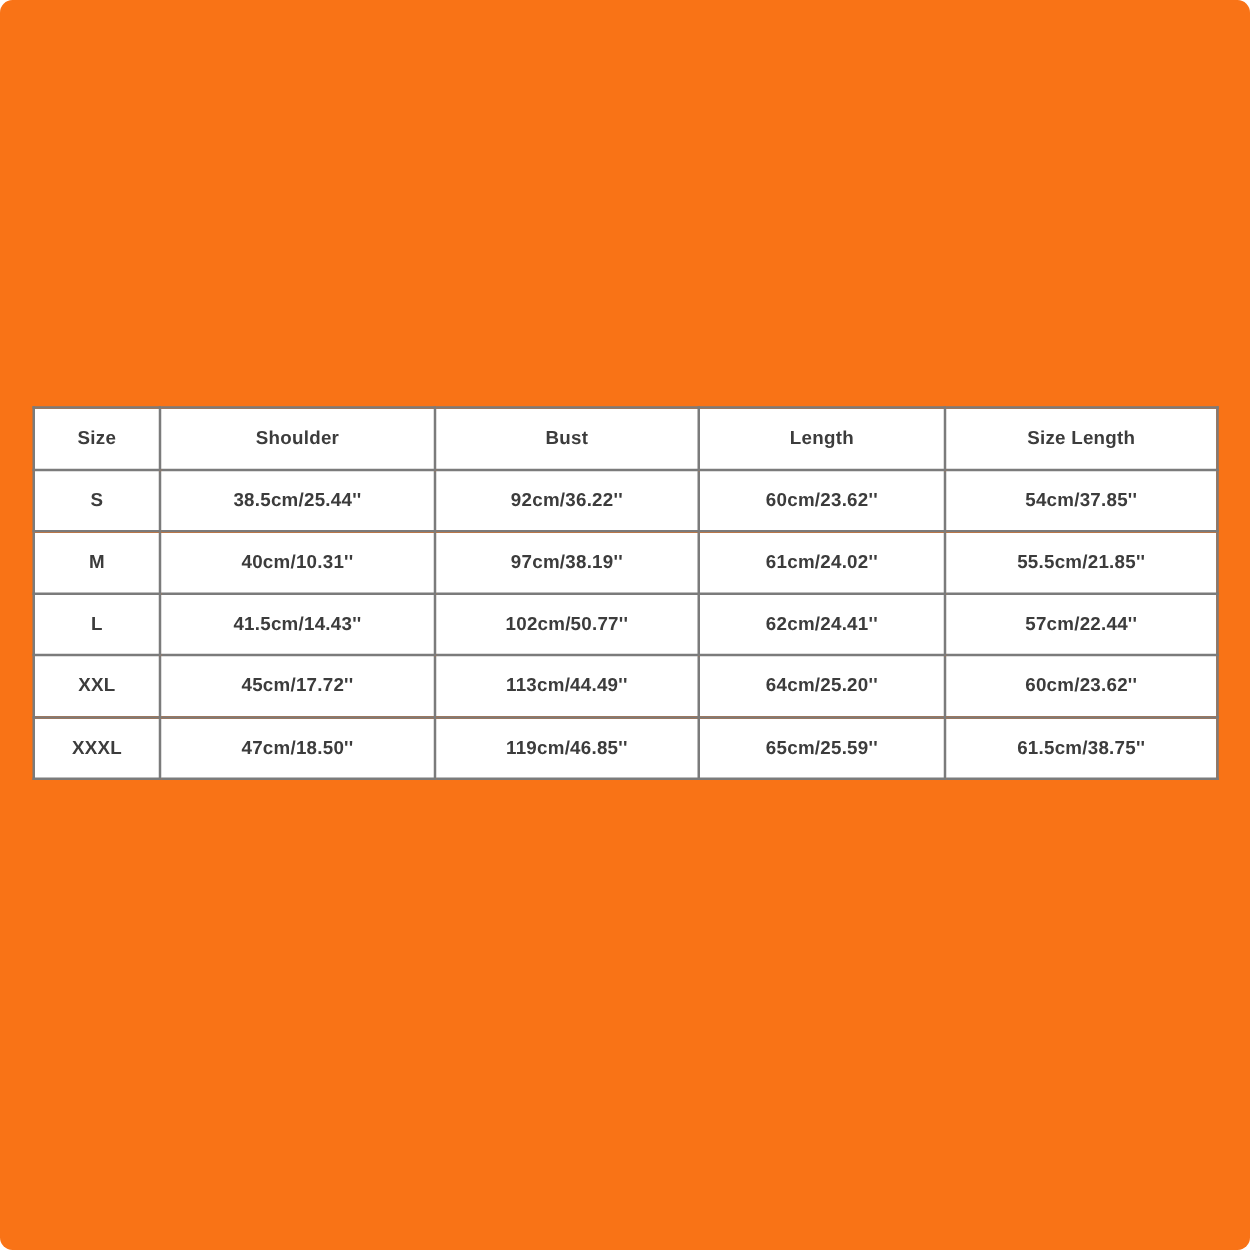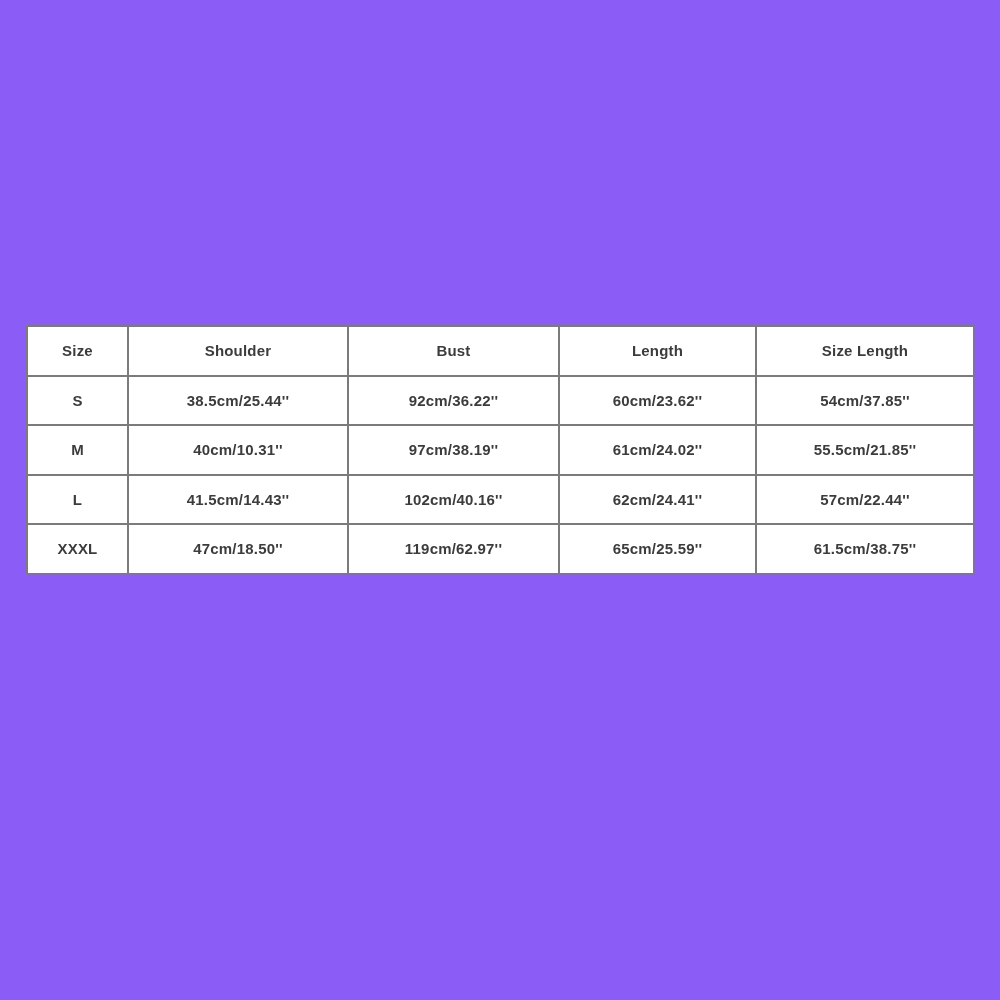--- a/index.html
+++ b/index.html
@@ -8,21 +8,22 @@
     background: #ffffff;
     width: 1000px;
     height: 1000px;
     overflow: hidden;
     font-family: "Liberation Sans", sans-serif;
   }
   .page {
     position: relative;
     width: 1000px;
     height: 1000px;
-    background: #8b5cf6;
+    background: #f97316;
+    border-radius: 10px;
   }
   .size-chart-wrap {
     position: absolute;
     left: 26px;
     top: 325px;
   }
   table.size-chart {
     border-collapse: collapse;
     table-layout: fixed;
     width: 947px;
@@ -82,27 +83,34 @@
         <tr>
           <td>M</td>
           <td>40cm/10.31''</td>
           <td>97cm/38.19''</td>
           <td>61cm/24.02''</td>
           <td>55.5cm/21.85''</td>
         </tr>
         <tr>
           <td>L</td>
           <td>41.5cm/14.43''</td>
-          <td>102cm/40.16''</td>
+          <td>102cm/50.77''</td>
           <td>62cm/24.41''</td>
           <td>57cm/22.44''</td>
         </tr>
         <tr>
+          <td>XXL</td>
+          <td>45cm/17.72''</td>
+          <td>113cm/44.49''</td>
+          <td>64cm/25.20''</td>
+          <td>60cm/23.62''</td>
+        </tr>
+        <tr>
           <td>XXXL</td>
           <td>47cm/18.50''</td>
-          <td>119cm/62.97''</td>
+          <td>119cm/46.85''</td>
           <td>65cm/25.59''</td>
           <td>61.5cm/38.75''</td>
         </tr>
       </tbody>
     </table>
   </div>
 </div>
 
 </body></html>

